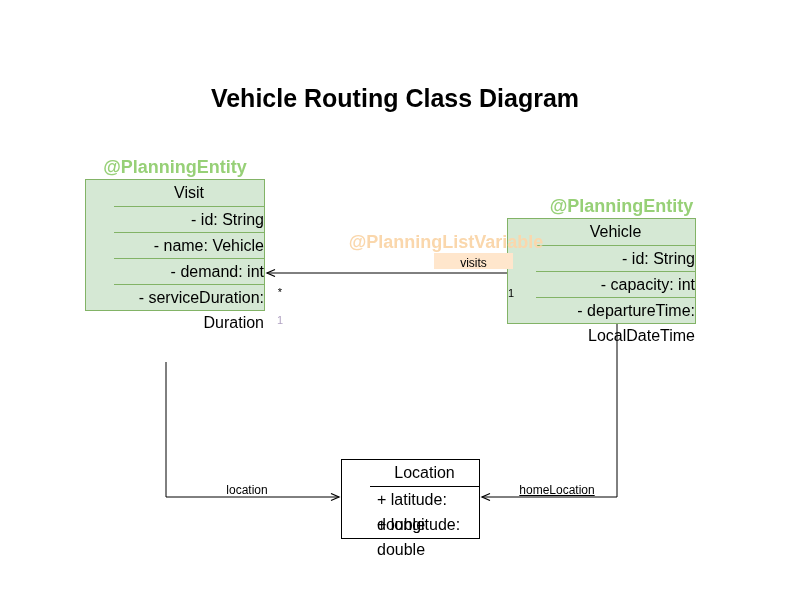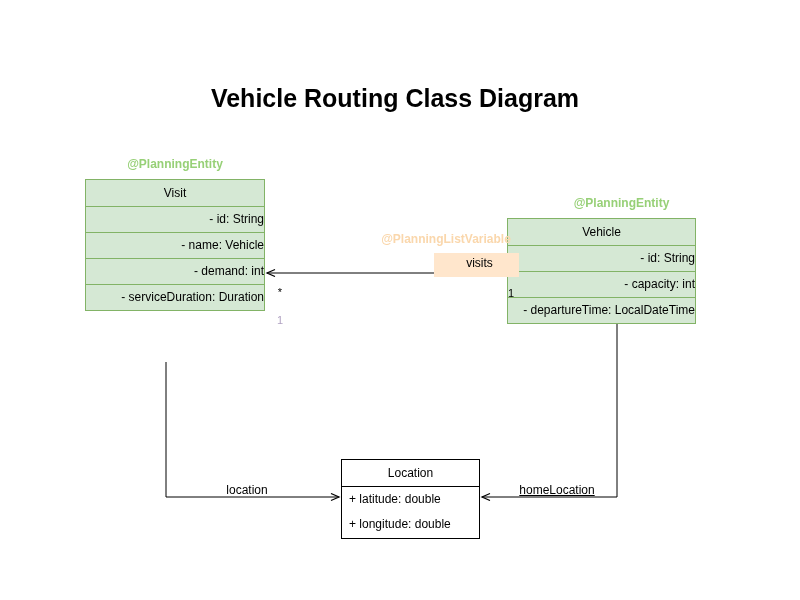--- a/index.html
+++ b/index.html
@@ -6,40 +6,40 @@
   #canvas{
     position:relative;width:800px;height:600px;background:#ffffff;
     font-family:"Liberation Sans",sans-serif;overflow:hidden;
   }
   .title{
     position:absolute;left:0;top:84px;width:790px;text-align:center;
     font-size:25px;font-weight:bold;color:#000;
   }
   svg.edges{position:absolute;left:0;top:0;width:800px;height:600px;}
 
-  .uml-class{position:absolute;box-sizing:border-box;font-size:12px;color:#000;}
+  .uml-class{position:absolute;box-sizing:border-box;font-size:16px;color:#000;padding-left:28px;}
   .uml-class.entity{background:var(--entity-fill,#d5e8d4);border:1px solid var(--entity-border,#82b366);}
   .uml-class.plain{background:#ffffff;border:1px solid var(--plain-border,#000000);}
   .uml-head{height:26px;line-height:26px;text-align:center;}
   .uml-row{height:26px;line-height:25px;padding-left:7px;box-sizing:border-box;}
   .entity .uml-row{border-top:1px solid var(--entity-border,#82b366);text-align:right;}
   .plain .uml-row{border-top:1px solid var(--plain-border,#000000);}
   .plain .uml-row + .uml-row{border-top:none;}
 
   .annotation{
-    position:absolute;font-weight:bold;font-size:12px;text-align:center;white-space:nowrap;
+    position:absolute;font-weight:bold;font-size:18px;text-align:center;white-space:nowrap;
   }
   .annotation.green{color:var(--entity-annotation,#97d077);}
   .annotation.orange{color:var(--list-variable-annotation,#fad7ac);}
 
   .edge-label{
     position:absolute;font-size:12px;color:#000;text-align:center;white-space:nowrap;
   }
   .edge-label.badge{
-    background:var(--visits-label-bg,#ffe6cc);height:24px;line-height:20px;padding-left:6px;
+    background:var(--visits-label-bg,#ffe6cc);height:16px;line-height:20px;
   }
   .mult{
     position:absolute;font-size:11px;color:#000;text-align:center;
   }
   .mult.faded{color:var(--extra-marker-color,#b0a2c2);}
 </style>
 </head>
 <body>
 
 <div id="canvas">

